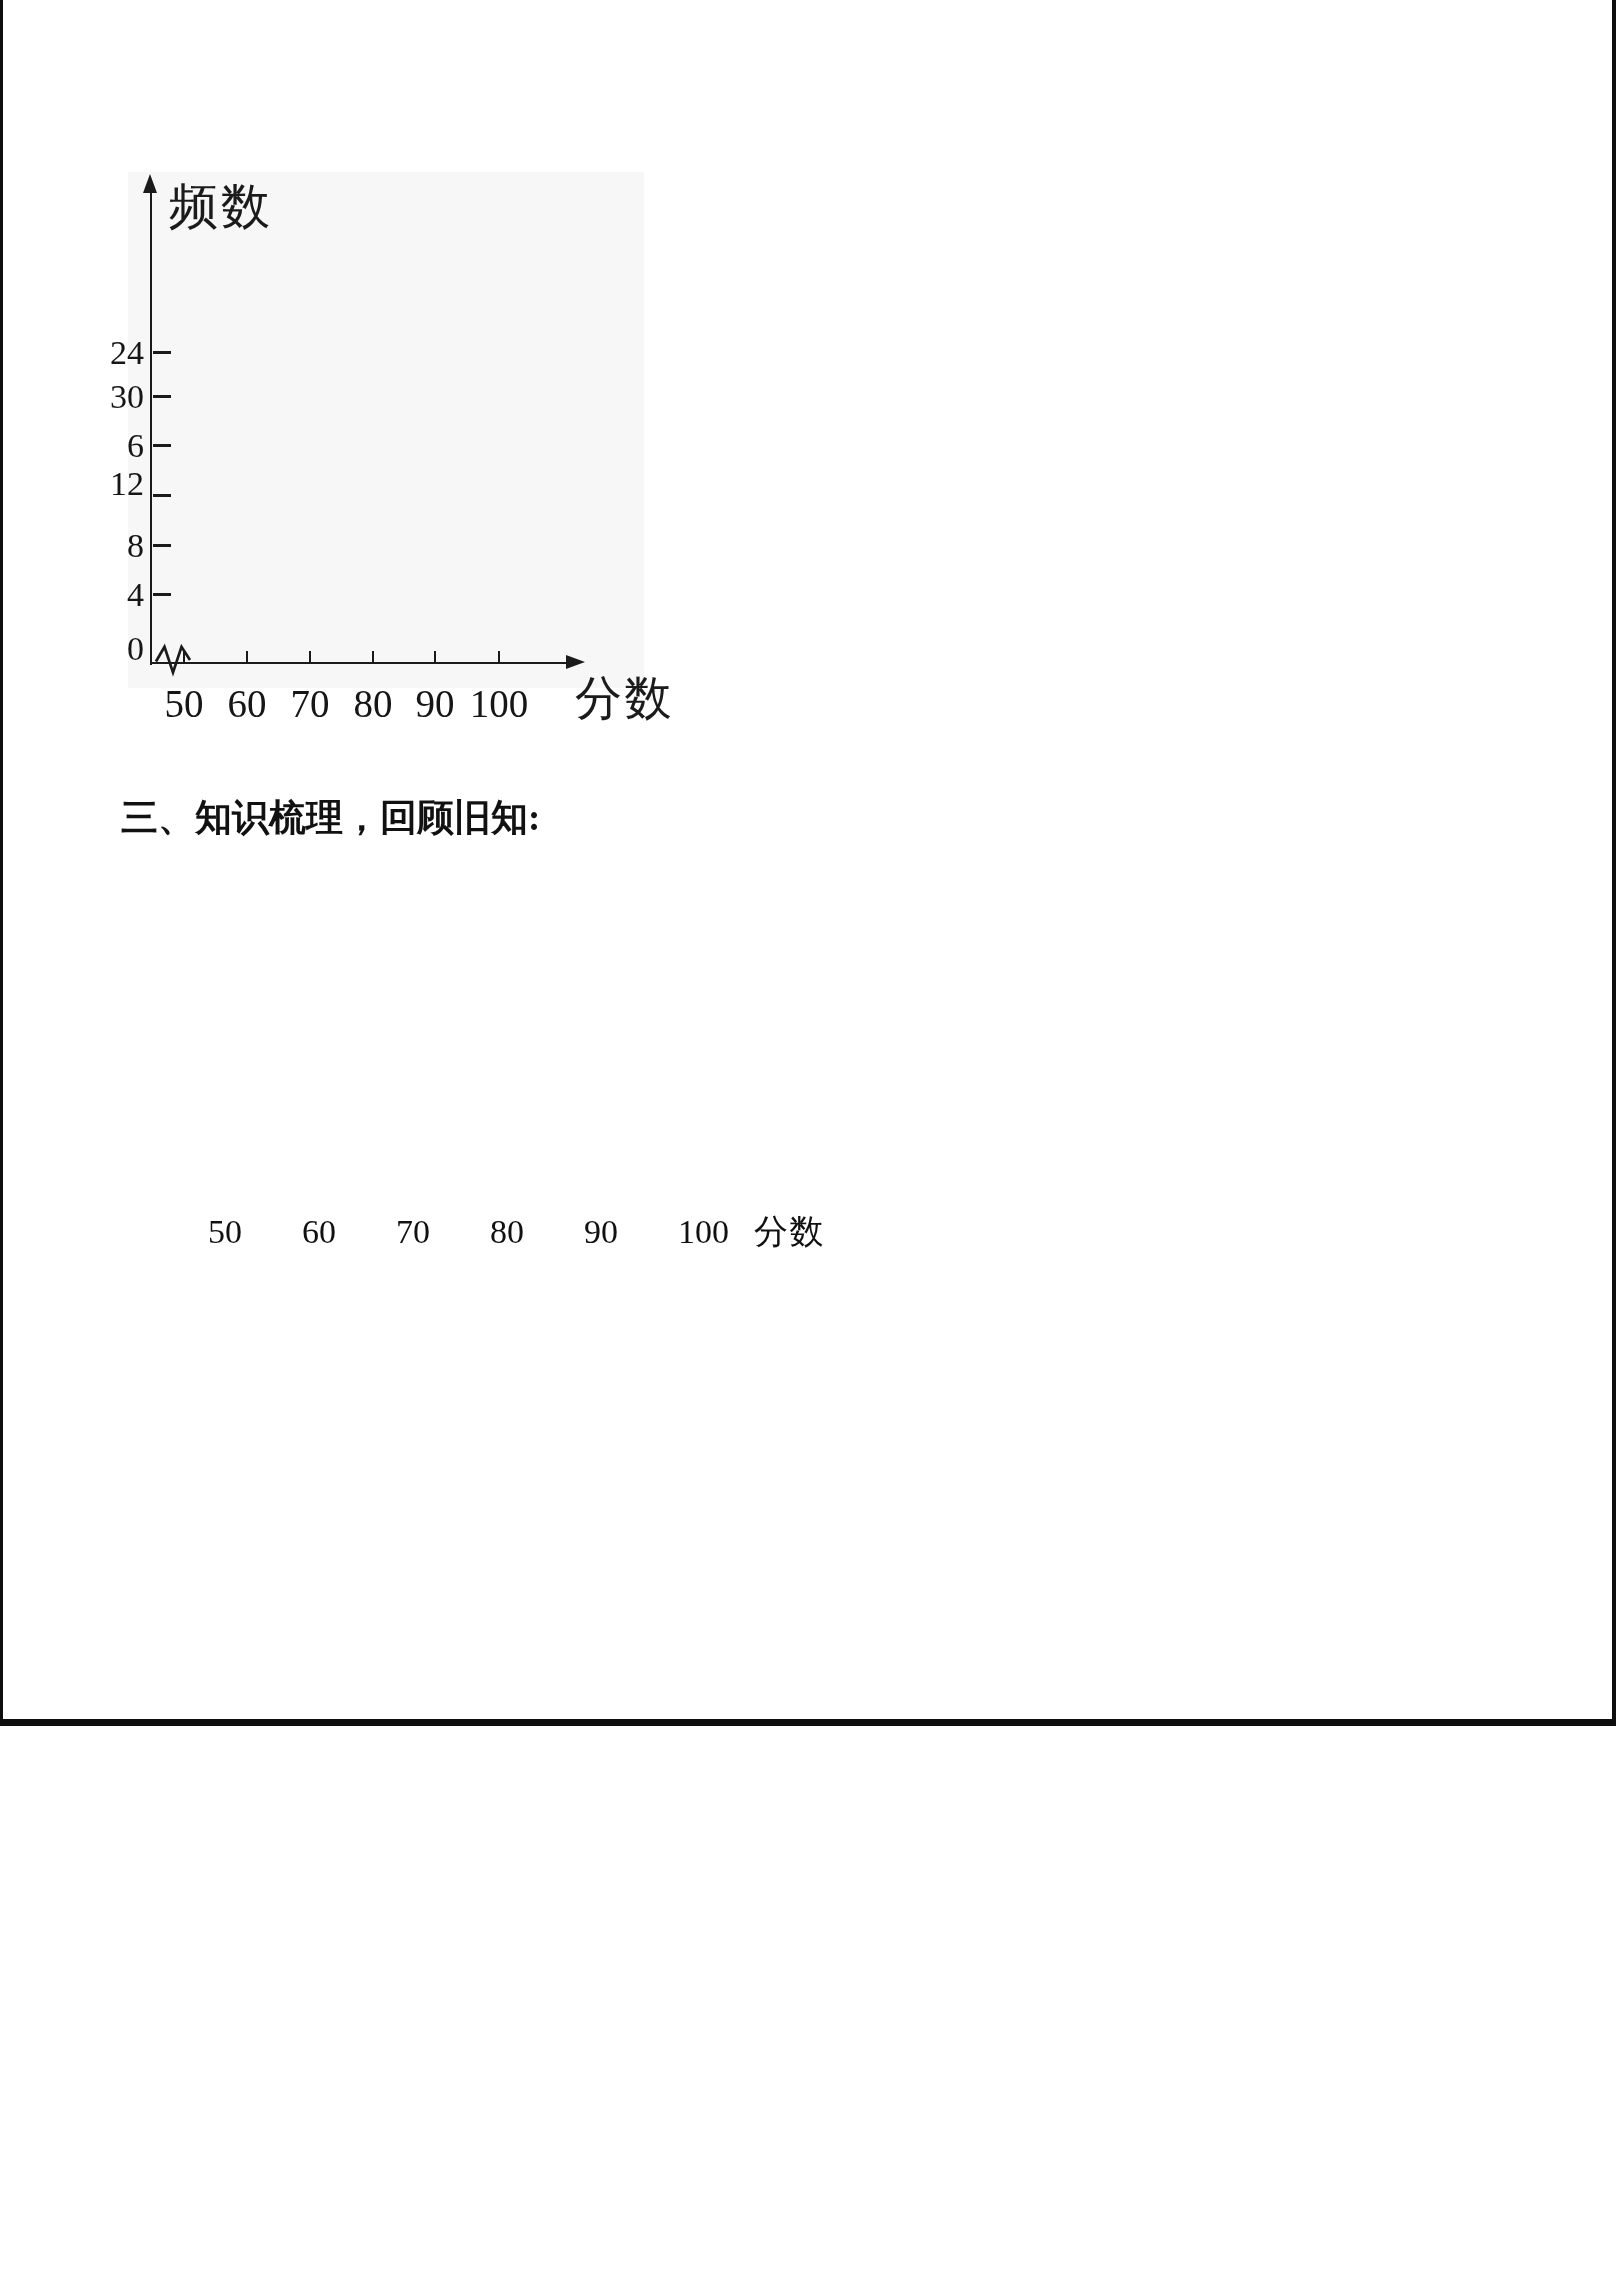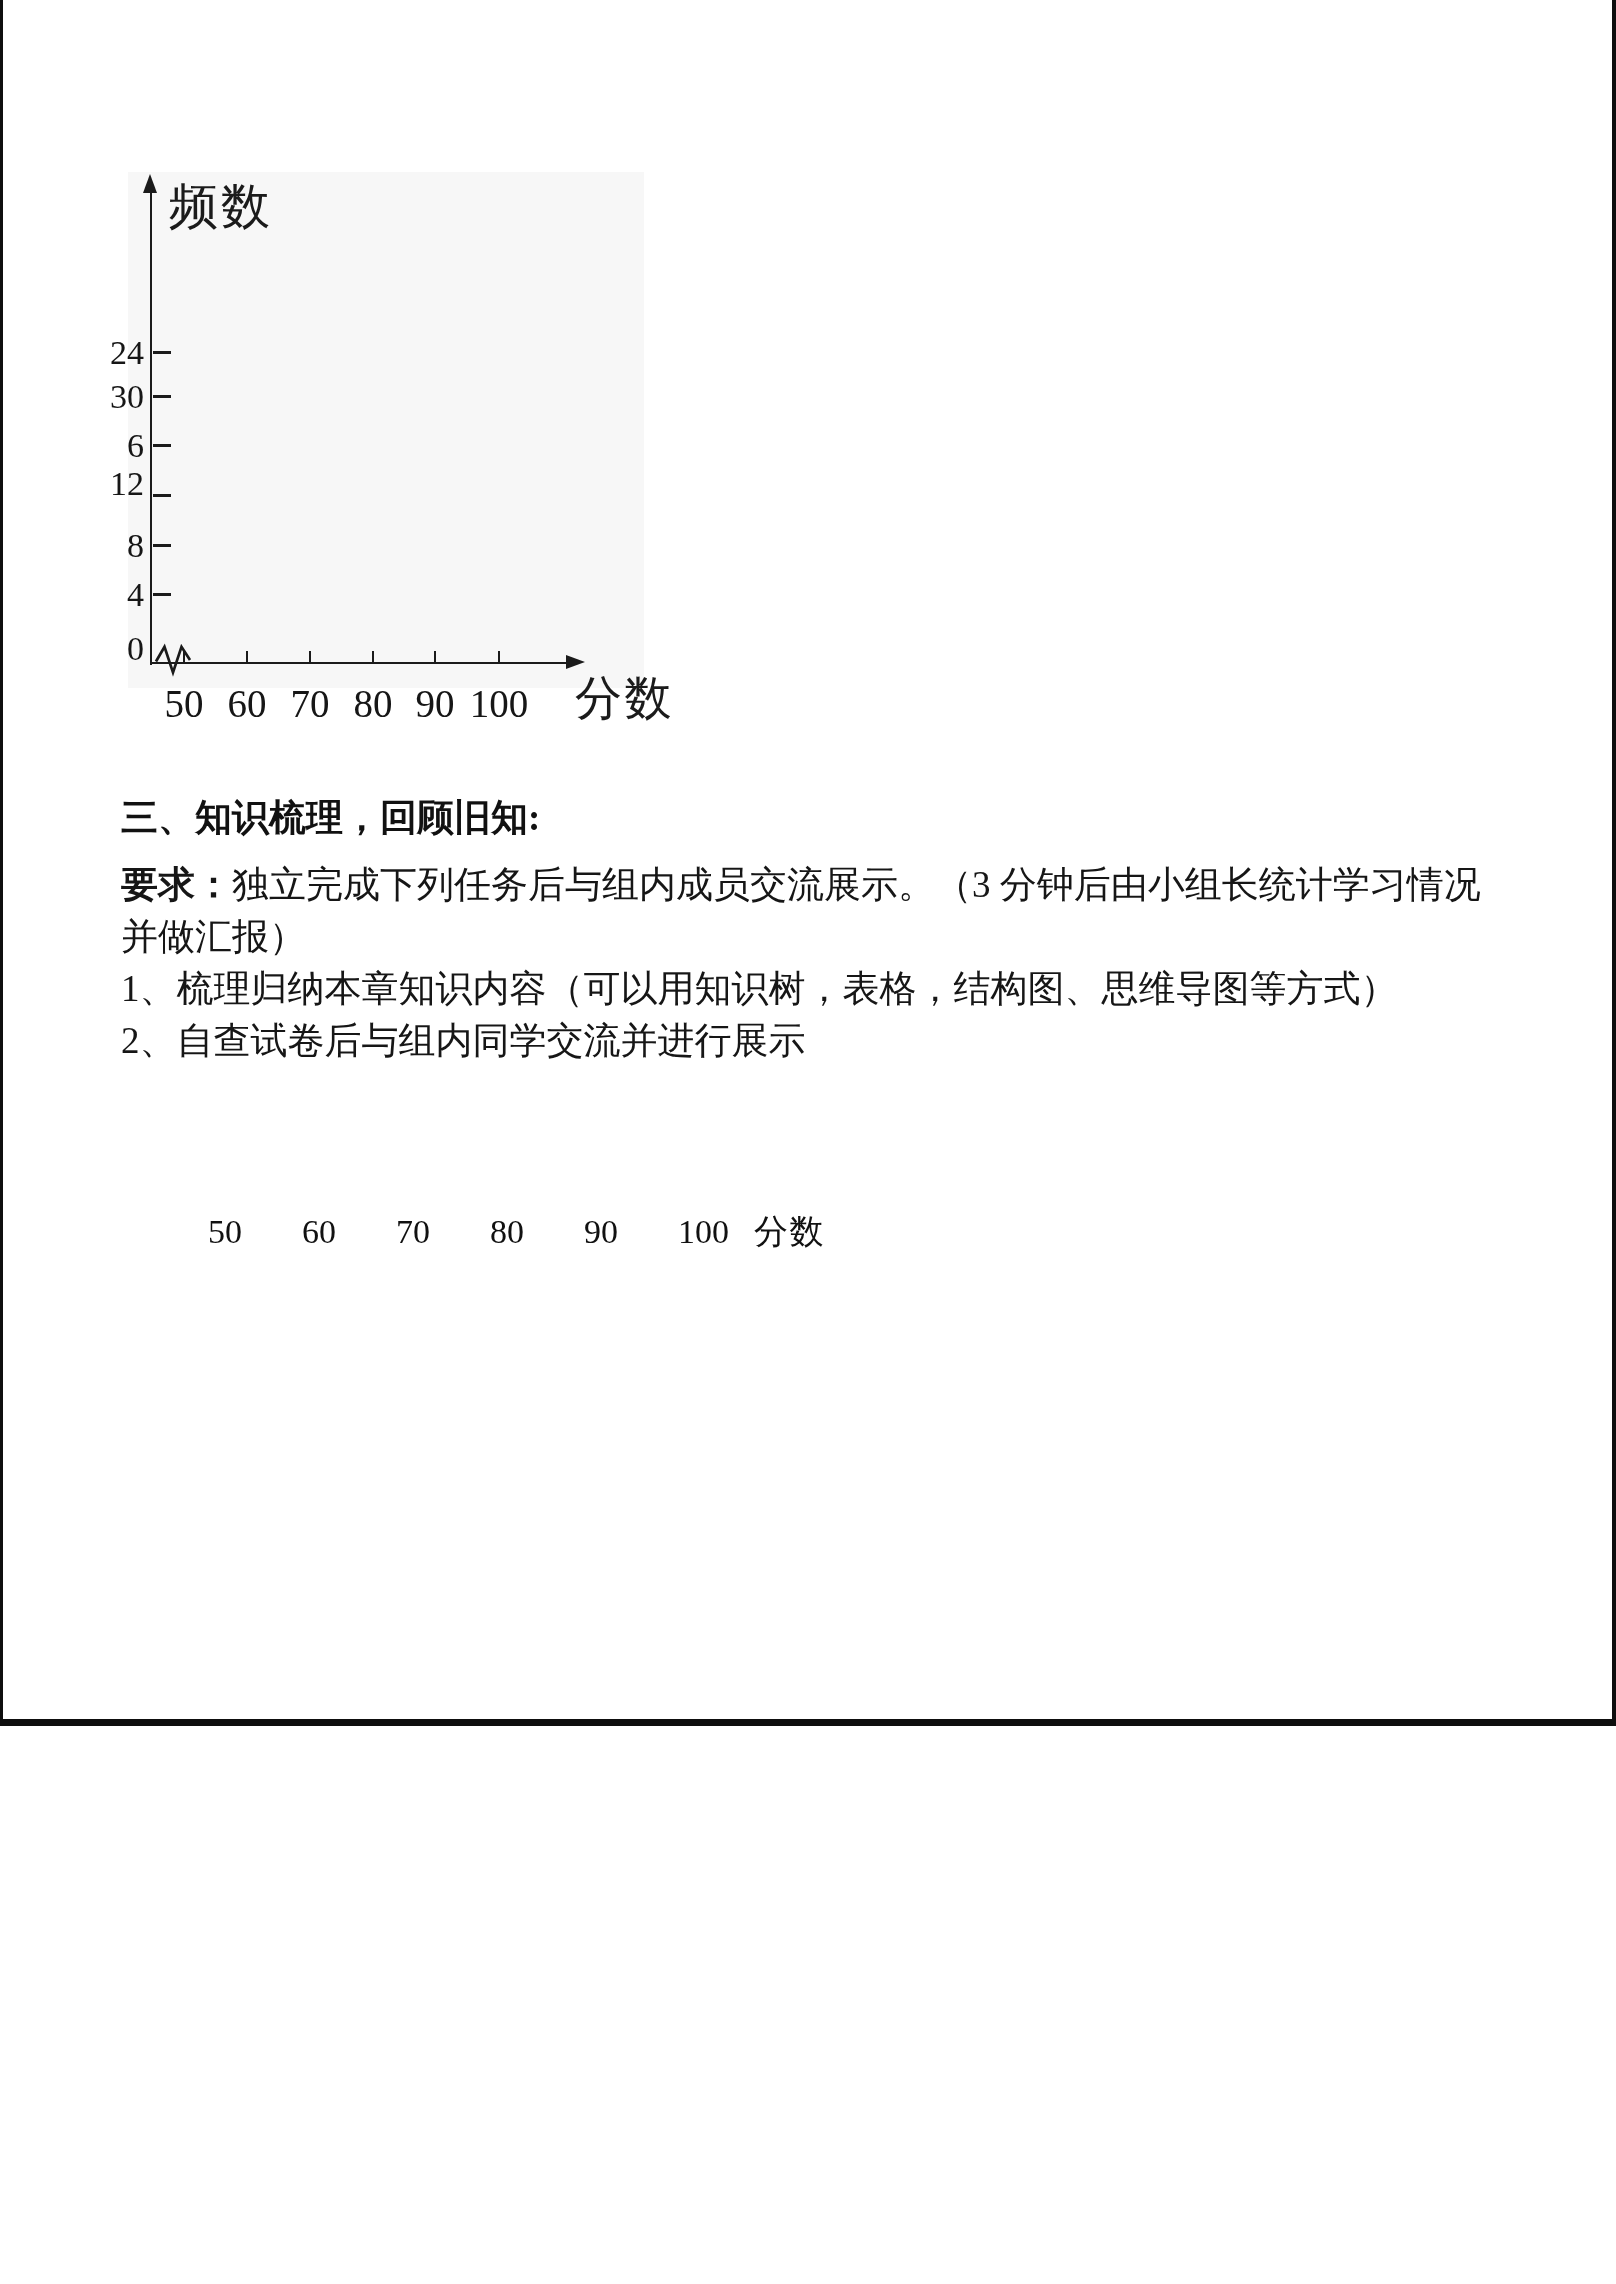--- a/index.html
+++ b/index.html
@@ -82,26 +82,20 @@
     <div class="xtick-label" style="left:260px">70</div>
     <div class="xtick-label" style="left:323px">80</div>
     <div class="xtick-label" style="left:385px">90</div>
     <div class="xtick-label" style="left:449px">100</div>
 
     <div class="x-axis-title">分数</div>
   </div>
 
   <div class="heading" style="top:795px">三、知识梳理，回顾旧知:</div>
 
-  <div class="para" style="top:859px">
-    <div class="line"><span class="b">要求：</span><span>独立完成下列任务后与组内成员交流展示。（3 分钟后由小组长统计学习情况</span></div>
-    <div class="line">并做汇报）</div>
-    <div class="line">1、梳理归纳本章知识内容（可以用知识树，表格，结构图、思维导图等方式）</div>
-    <div class="line">2、自查试卷后与组内同学交流并进行展示</div>
-  </div>
 
   <div class="numrow">
     <span>50</span>
     <span>60</span>
     <span>70</span>
     <span>80</span>
     <span>90</span>
     <span>100</span>
     <span class="nr-cjk">分数</span>
   </div>

